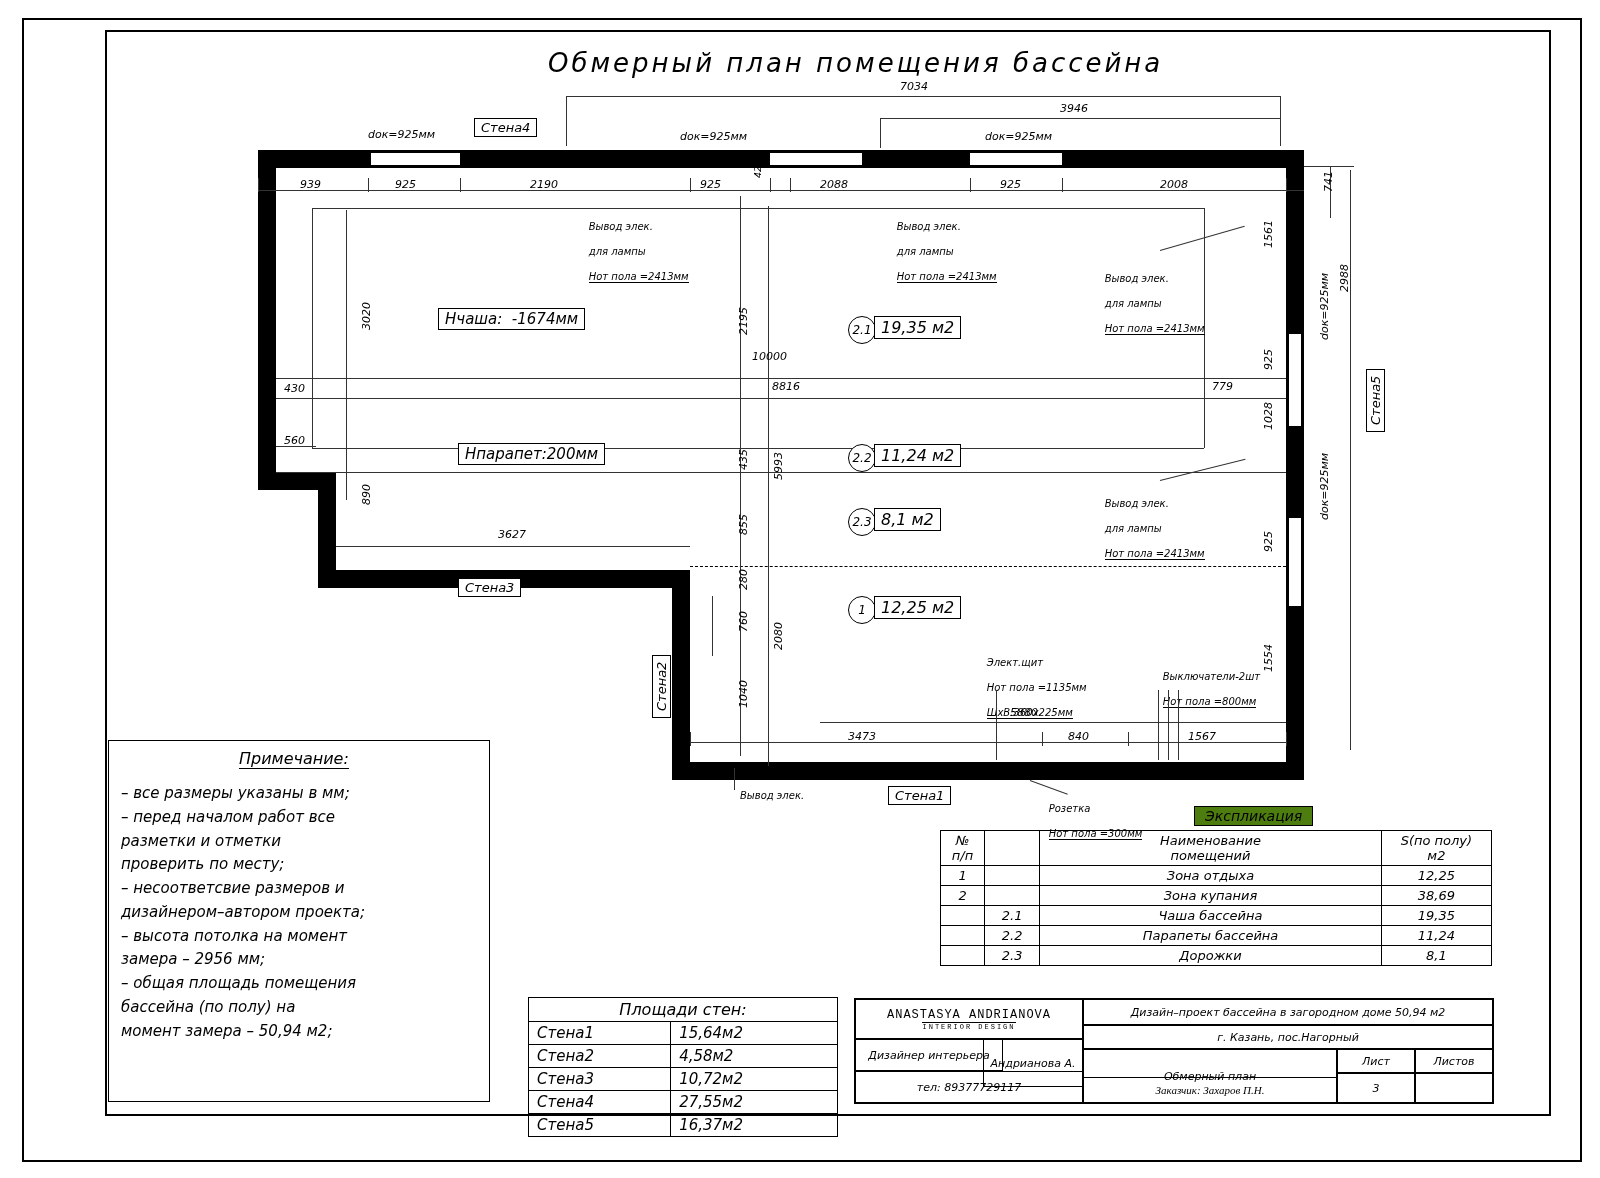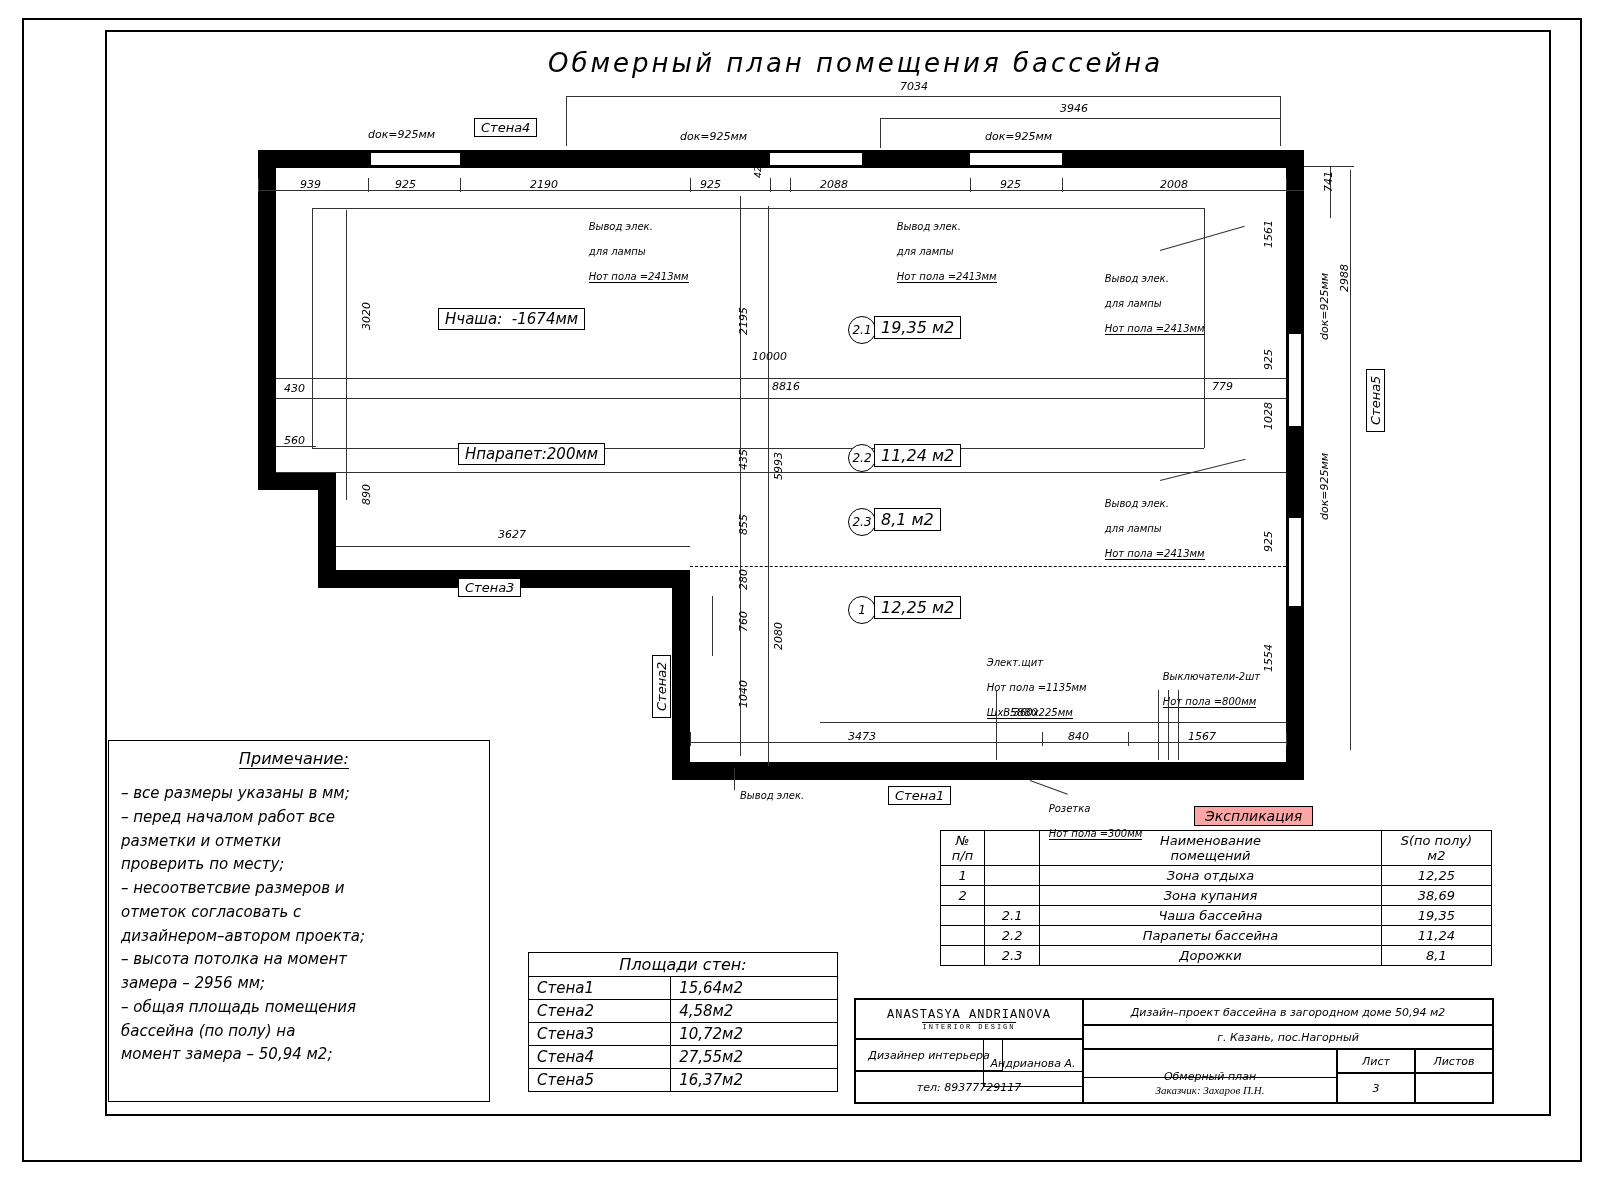--- a/index.html
+++ b/index.html
@@ -32,27 +32,27 @@
   td,th{border:1.2px solid #000;font-style:italic;}
 
   
   #notes{position:absolute;left:108px;top:740px;width:380px;height:360px;border:1.8px solid #000;background:#fff;}
   #notes .hd{position:absolute;left:130px;top:8px;font-style:italic;font-size:16px;border-bottom:1.5px solid #000;}
   #notes ul{list-style:none;margin:0;padding:42px 10px 0 12px;font-style:italic;font-size:15px;line-height:1.45;}
   #notes li{margin-bottom:2px;}
 
   
   #walltbl{position:absolute;left:528px;top:952px;width:310px;}
-  #walltbl .cap{text-align:center;font-style:italic;font-size:16px;padding:2px 0;border:1.8px solid #000;border-bottom:none;}
+  #walltbl .cap{text-align:center;font-style:italic;font-size:16px;padding:2px 0;border:1.8px solid #000;border-bottom:none;margin-top:45px;}
   #walltbl table{width:100%;font-size:15px;}
   #walltbl td{padding:2px 8px;}
 
   
   #expo{position:absolute;left:940px;top:806px;width:552px;}
-  #expo .cap{position:absolute;left:254px;top:0;border:1.5px solid #000;padding:1px 10px;font-style:italic;font-size:14px;background:#fca5a5;}
+  #expo .cap{position:absolute;left:254px;top:0;border:1.5px solid #000;padding:1px 10px;font-style:italic;font-size:14px;background:#4d7c0f;}
   #expo table{position:absolute;top:24px;left:0;width:552px;font-size:13px;}
   #expo td{padding:2px 4px;text-align:center;}
 
   
   #stamp{position:absolute;left:854px;top:998px;width:638px;height:104px;border:1.4px solid #000;}
   #stamp .cell{position:absolute;border:1.2px solid #000;box-sizing:border-box;display:flex;align-items:center;justify-content:center;
                font-style:italic;font-size:11px;text-align:center;padding:0 3px;}
   .logo1{font-style:normal;font-size:12px;letter-spacing:1px;}
   .logo2{font-style:normal;font-size:7px;letter-spacing:2px;border-top:1px solid #000;}
 </style>
@@ -255,21 +255,20 @@
   <div class="areabox" style="left:874px;top:596px;">12,25  м2</div>
 
   <div id="notes">
     <div class="hd">Примечание:</div>
     <ul>
       <li>– все размеры указаны в мм;</li>
       <li>– перед началом работ все</li>
       <li>  разметки и отметки</li>
       <li>  проверить по месту;</li>
       <li>– несоответсвие размеров и</li>
-      <li>  отметок согласовать с</li>
       <li>  дизайнером–автором проекта;</li>
       <li>– высота потолка на момент</li>
       <li>  замера – 2956 мм;</li>
       <li>– общая площадь помещения</li>
       <li>  бассейна (по полу) на</li>
       <li>  момент замера – 50,94 м2;</li>
     </ul>
   </div>
 
   <div id="walltbl">

